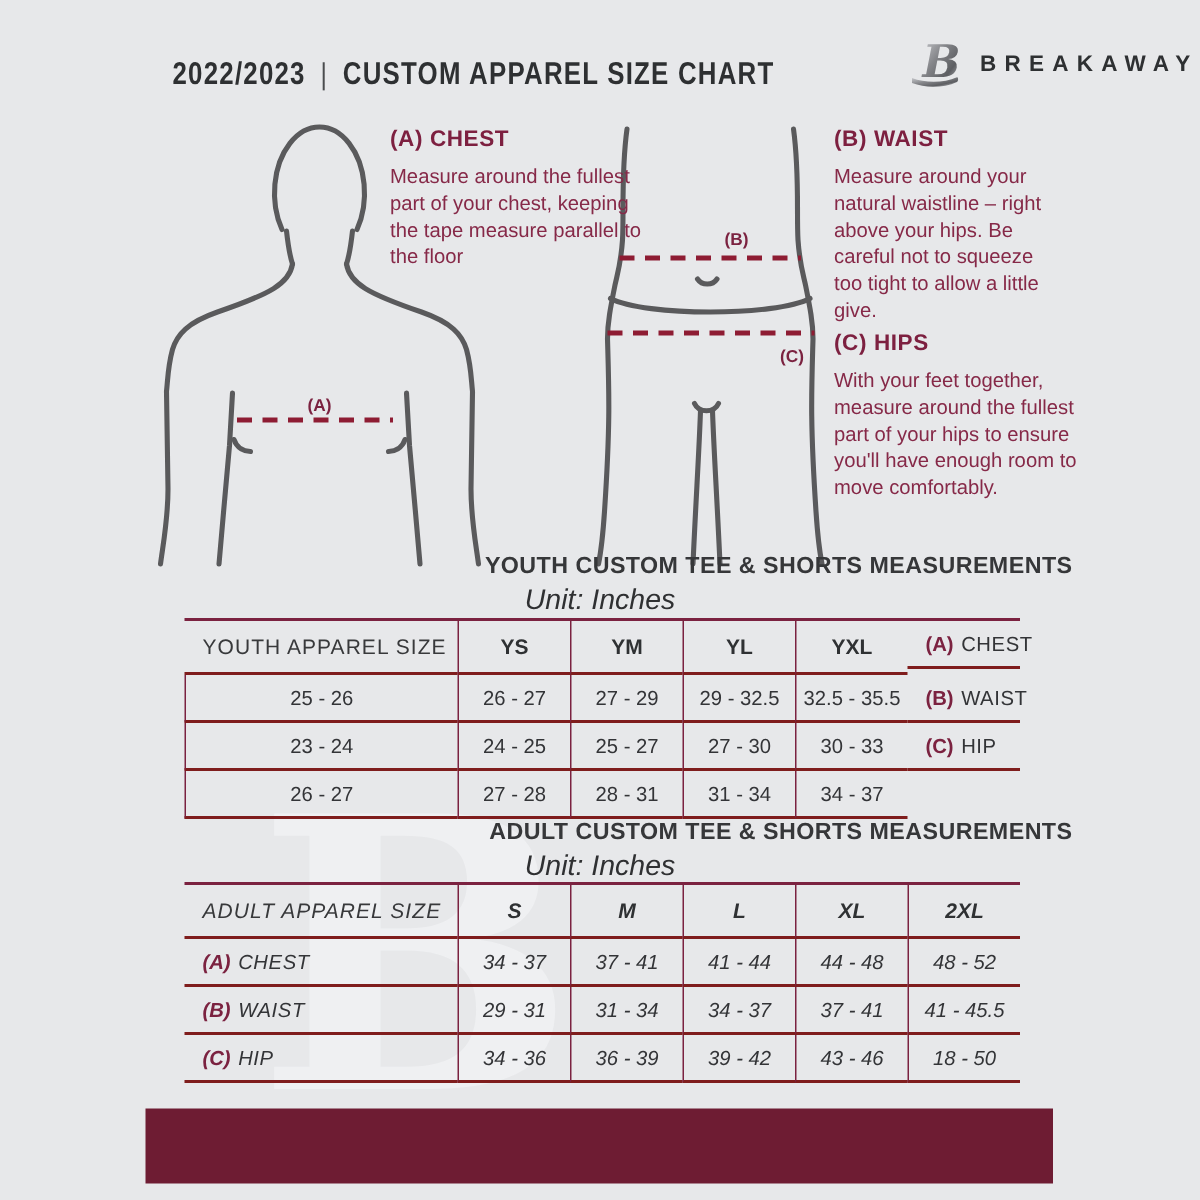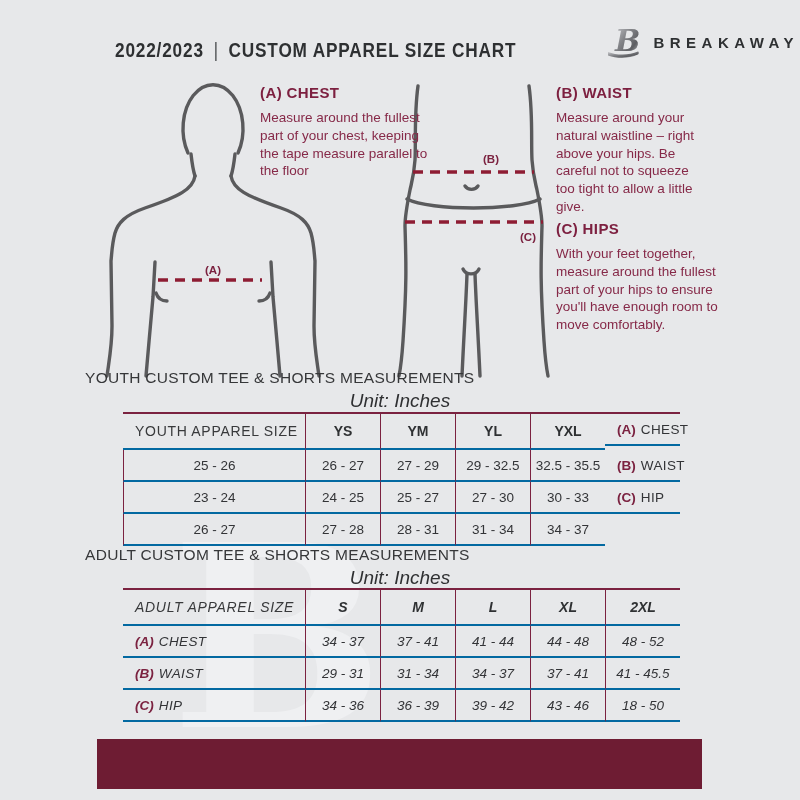--- a/index.html
+++ b/index.html
@@ -28,34 +28,34 @@
   .blk-waist{left:471px;top:84px;width:152px;}
   .blk-hips{left:471px;top:220px;width:166px;}
 
   
   .figs{position:absolute;left:0;top:80px;}
   .outline{fill:none;stroke:#5a5a5c;stroke-width:3.4;stroke-linecap:round;}
   .dash{fill:none;stroke:#8e1c33;stroke-width:3.4;stroke-dasharray:10 7;}
   .figlabel{font-family:"Liberation Sans",sans-serif;font-size:11.5px;font-weight:700;fill:#7b2240;}
 
   
-  .tbl-title{position:absolute;left:0;width:100%;text-align:left;
-    font-size:15.5px;font-weight:400;letter-spacing:0.3px;color:#363739;z-index:2;}
+  .tbl-title{position:absolute;left:0;width:100%;text-align:right;
+    font-size:15.5px;font-weight:700;letter-spacing:0.3px;color:#363739;z-index:2;}
   .tbl-unit{position:absolute;left:0;width:100%;text-align:center;
     font-size:19px;font-style:italic;color:#2f3032;z-index:2;}
   .t1-title{top:369px;} .t1-unit{top:390px;}
   .t2-title{top:546px;} .t2-unit{top:567px;}
 
   
   .tbl{position:absolute;left:38px;width:557px;display:grid;
     grid-template-columns:182px repeat(5,75px);
     border-top:2px solid #7b2240;z-index:2;}
   .t1{top:412px;} .t2{top:588px;font-style:italic;}
   .c{display:flex;align-items:center;justify-content:center;height:30px;
-    border-bottom:2px solid #0369a1;font-size:13.5px;color:#333437;}
+    border-bottom:2px solid #7f1d1d;font-size:13.5px;color:#333437;}
   .c.head{height:34px;font-weight:700;font-size:14px;color:#2f3133;}
   .c.first{justify-content:flex-start;padding-left:12px;}
   .c.hfirst{font-weight:400;font-size:14px;letter-spacing:0.7px;color:#38393b;}
   .c.v{border-left:1px solid #7b2240;}
   .pref{font-weight:700;color:#7b2240;margin-right:5px;}
   .rlabel{letter-spacing:0.4px;}
 
   
   .watermark{position:absolute;left:86px;top:512px;z-index:1;
     font-family:"DejaVu Serif",serif;font-weight:700;font-size:252px;line-height:1;

